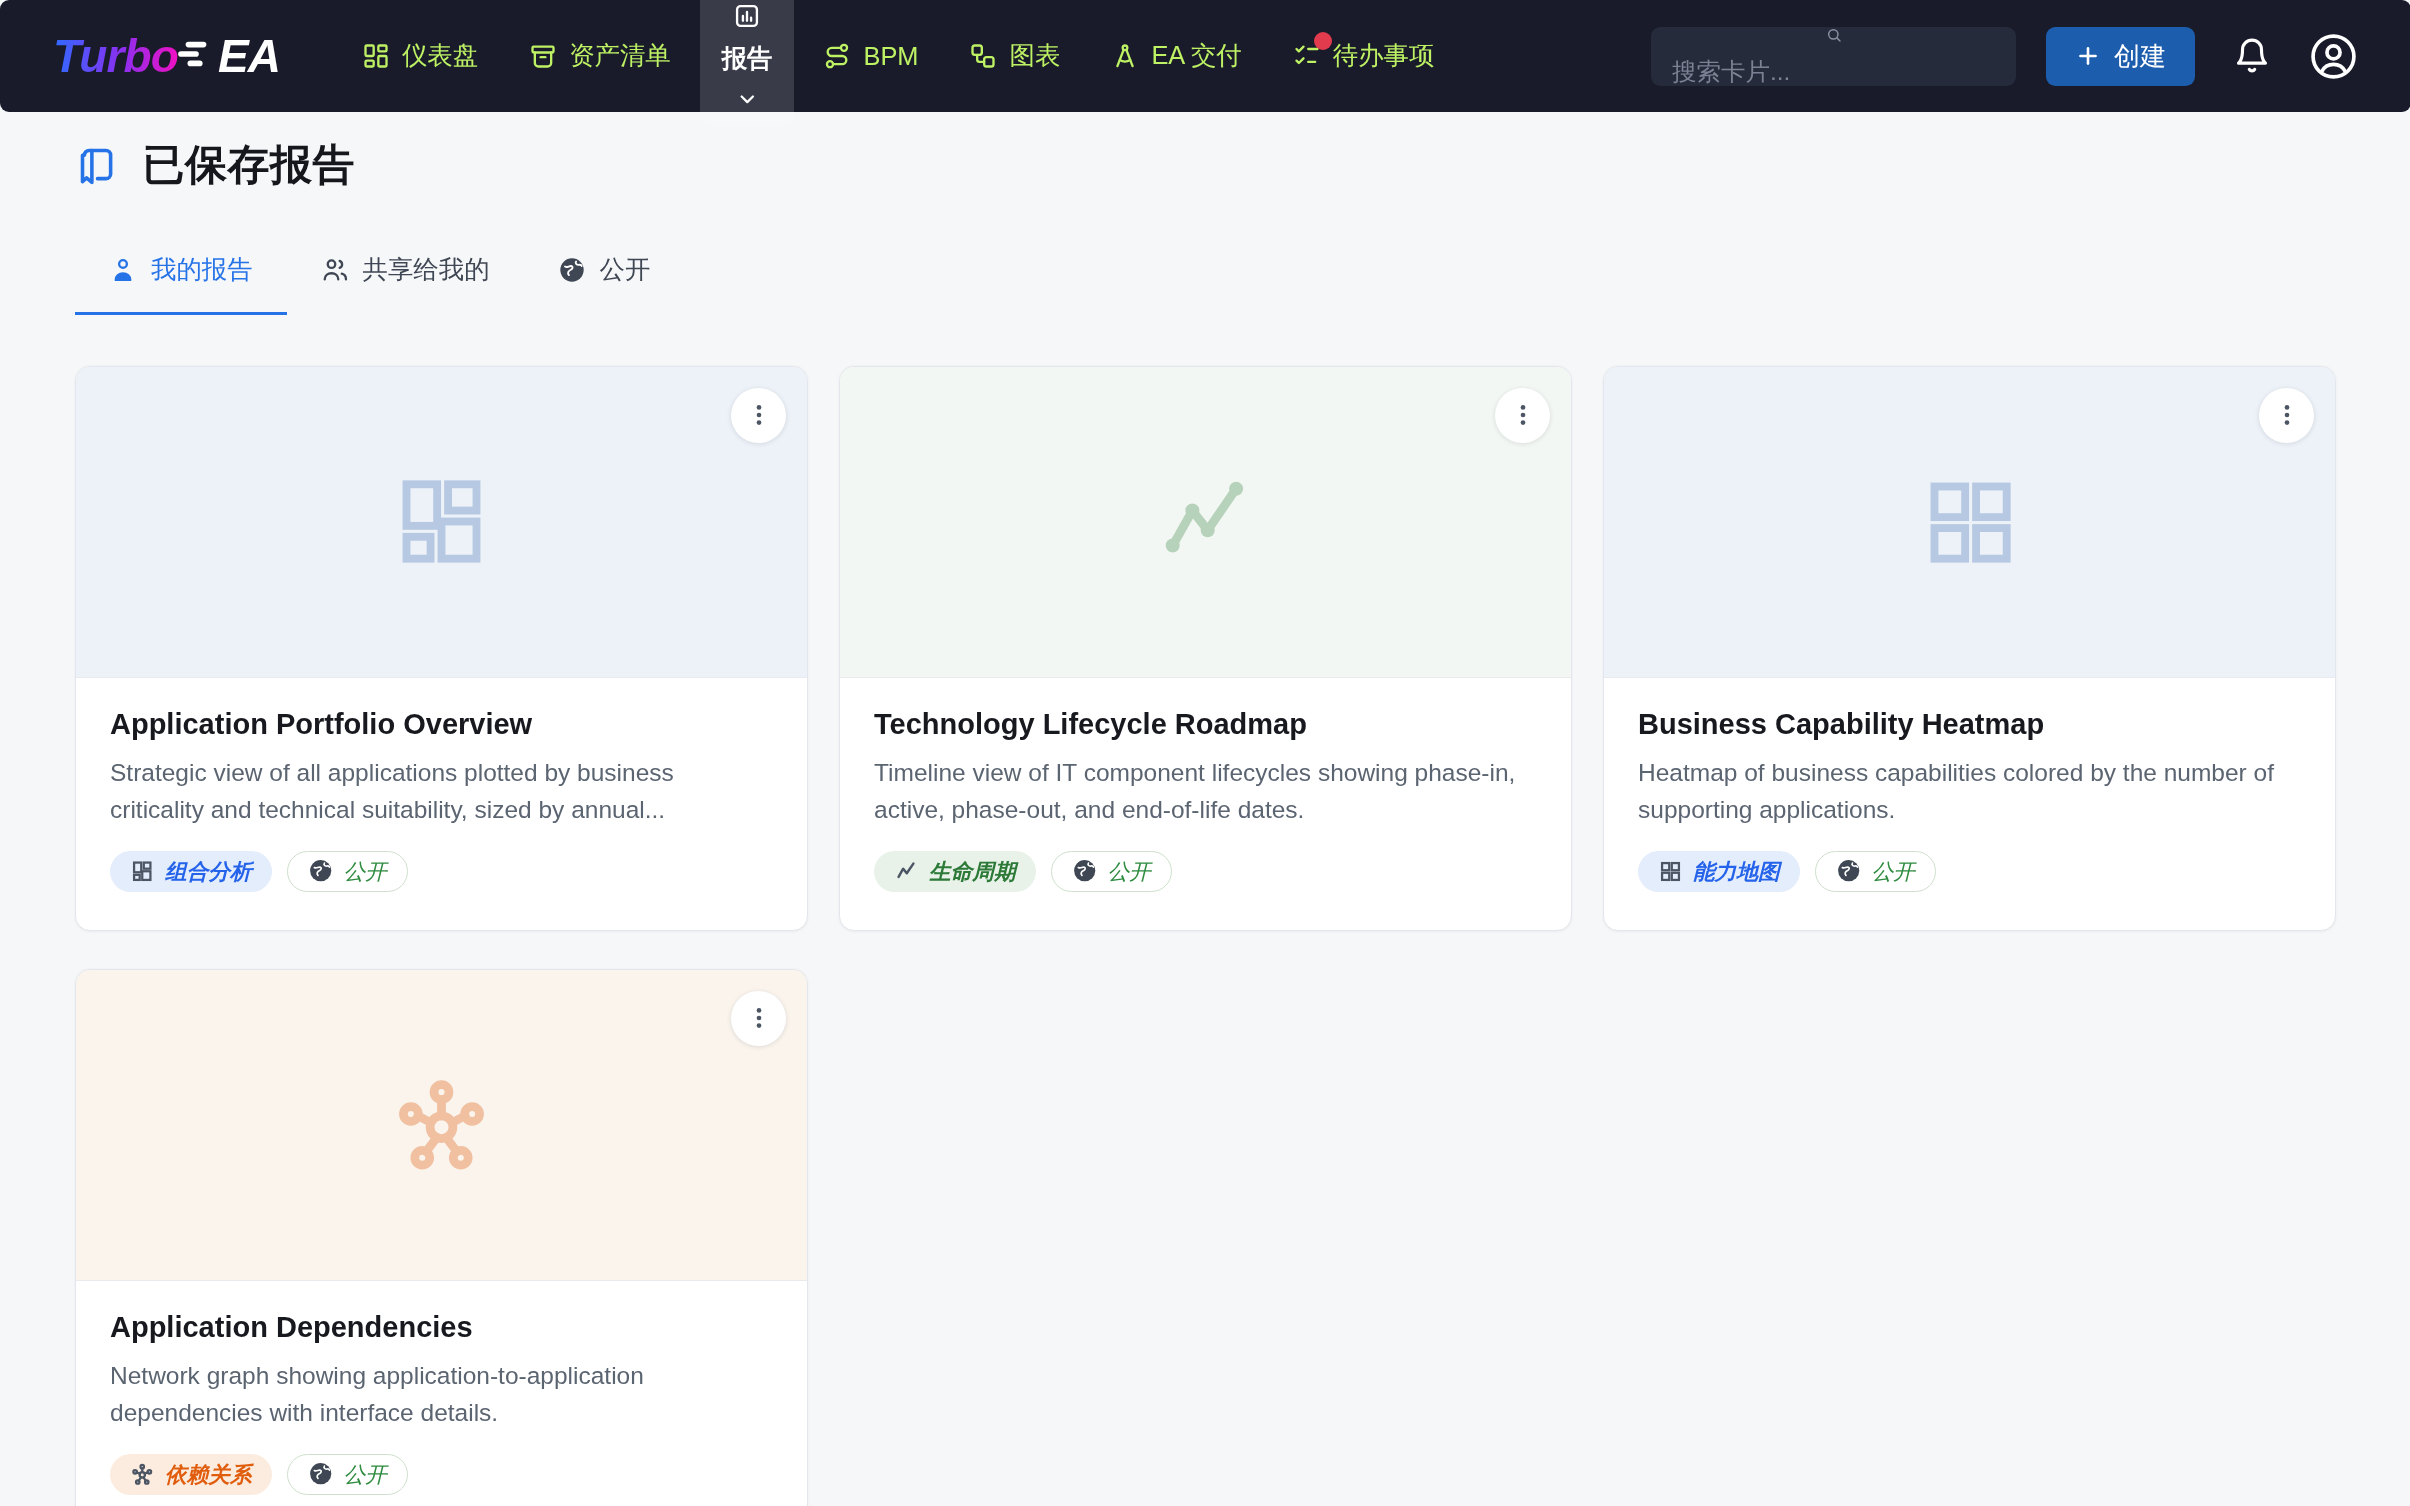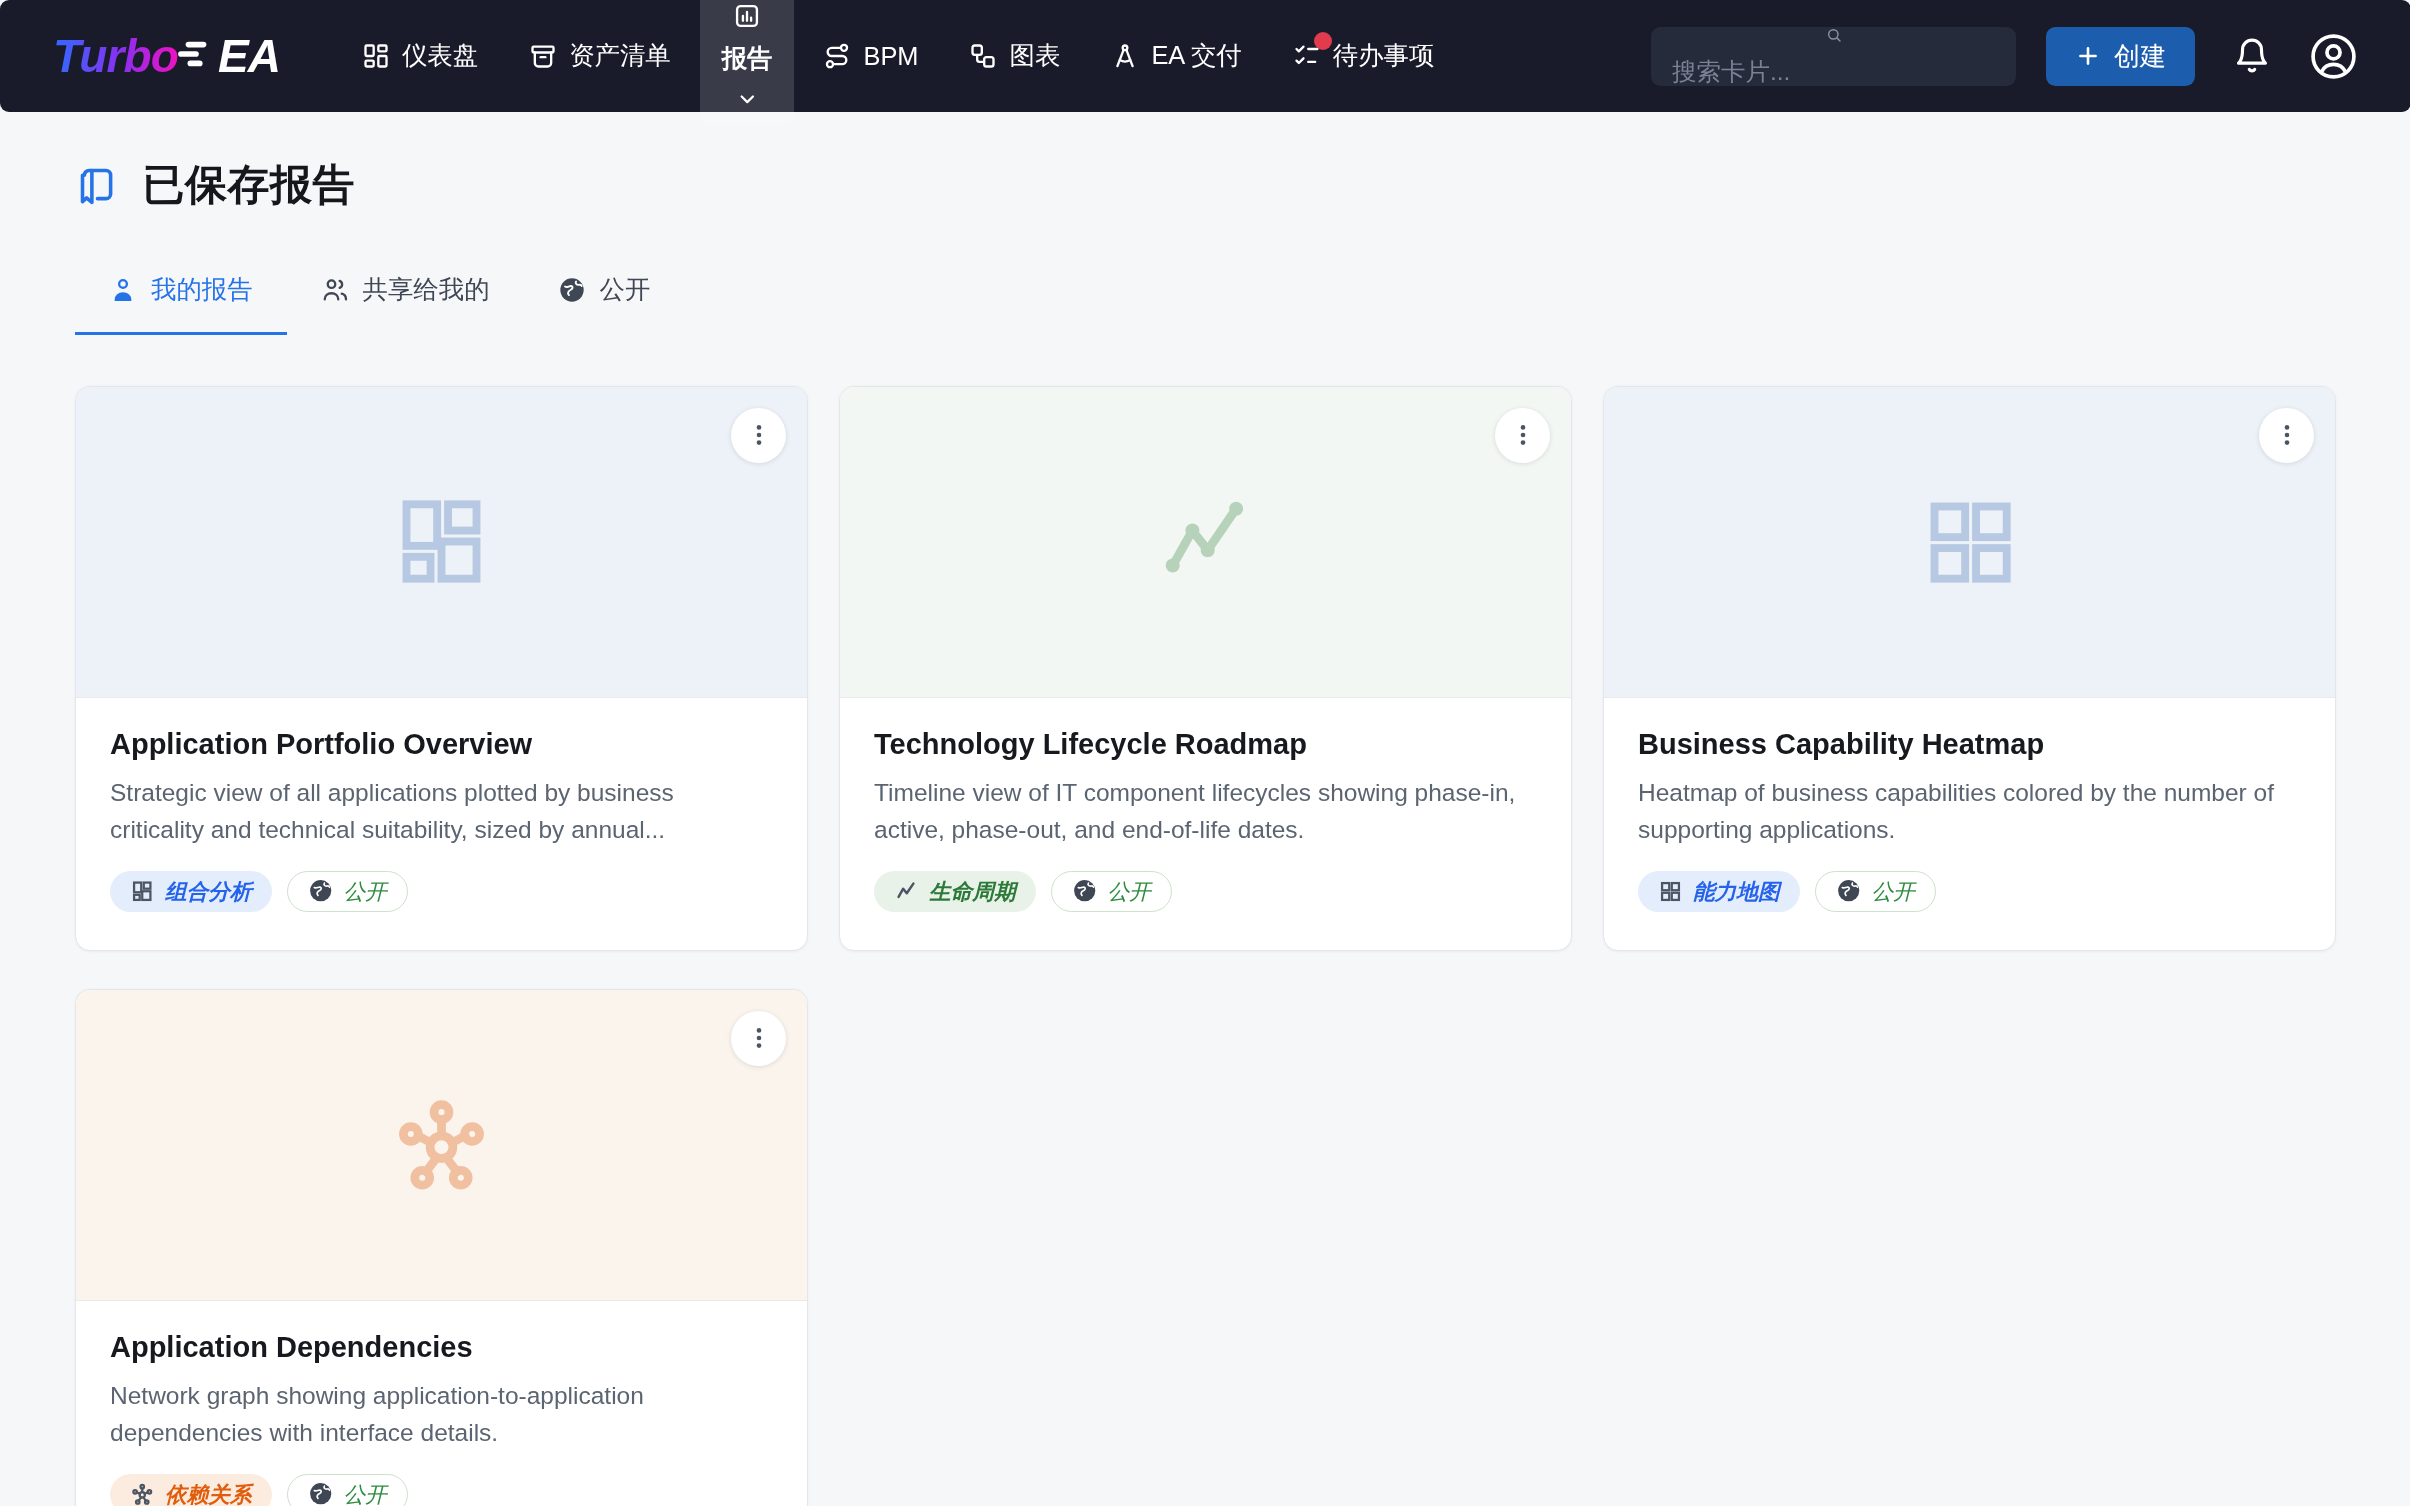--- a/index.html
+++ b/index.html
@@ -18,21 +18,21 @@
   .logo-turbo {
     font-size:46px; font-weight:800; font-style:italic; letter-spacing:-0.9px;
     background:linear-gradient(90deg,#2f6bff 0%,#8b2ff0 55%,#ef11c2 100%);
     -webkit-background-clip:text; background-clip:text; color:transparent;
   }
   .speedlines { margin:0 1.9px 3.8px -1.9px; align-self:center; }
   .logo-ea { font-size:46px; font-weight:800; font-style:italic; color:#ffffff; letter-spacing:-0.9px; }
 
   .nav-menu { display:flex; align-items:center; gap:7.5px; }
   .nav-item {
-    display:flex; align-items:center; gap:12.2px; color:#ffffff; font-size:25.4px;
+    display:flex; align-items:center; gap:12.2px; color:#bef264; font-size:25.4px;
     padding:16px 21.7px; border-radius:11.3px; cursor:pointer; white-space:nowrap; position:relative;
   }
   .nav-item svg { flex:0 0 auto; }
   .nav-item.active { background:rgba(255,255,255,.14); color:#ffffff; font-weight:bold;flex-direction:column; }
   .notif-dot {
     position:absolute; top:9.4px; left:43px; width:18px; height:18px;
     border-radius:50%; background:#e23b4e;
   }
 
   .nav-right { margin-left:auto; display:flex; align-items:center; }
@@ -47,21 +47,21 @@
   .search-box input::placeholder { color:#7b8294; }
   .create-btn {
     margin-left:30px; height:59px; padding:0 29px; background:#1d5dad; border:none;
     border-radius:9.4px; color:#ffffff; font-size:26px; font-family:inherit;
     display:flex; align-items:center; gap:13px; cursor:pointer; font-weight:500;
   }
   .icon-btn { margin-left:38px; background:none; border:none; cursor:pointer; display:flex; align-items:center; color:#fff; }
 
   
   .main { padding:0 75px; }
-  .page-header { margin-top:45px; display:flex; align-items:center; gap:22.6px; }
+  .page-header { margin-top:25px; display:flex; align-items:center; gap:22.6px; }
   .page-title { font-size:42px; font-weight:bold; color:#15171c; letter-spacing:0.5px; }
 
   .tabs { margin-top:47px; display:flex; }
   .tab {
     display:flex; align-items:center; gap:14px; font-size:25.4px; color:#3f4754;
     padding:13px 34px 24.5px; border-bottom:3.8px solid transparent; cursor:pointer;
   }
   .tab.active { color:#2673e8; font-weight:500; border-bottom-color:#2673e8; }
 
   .cards-grid {

